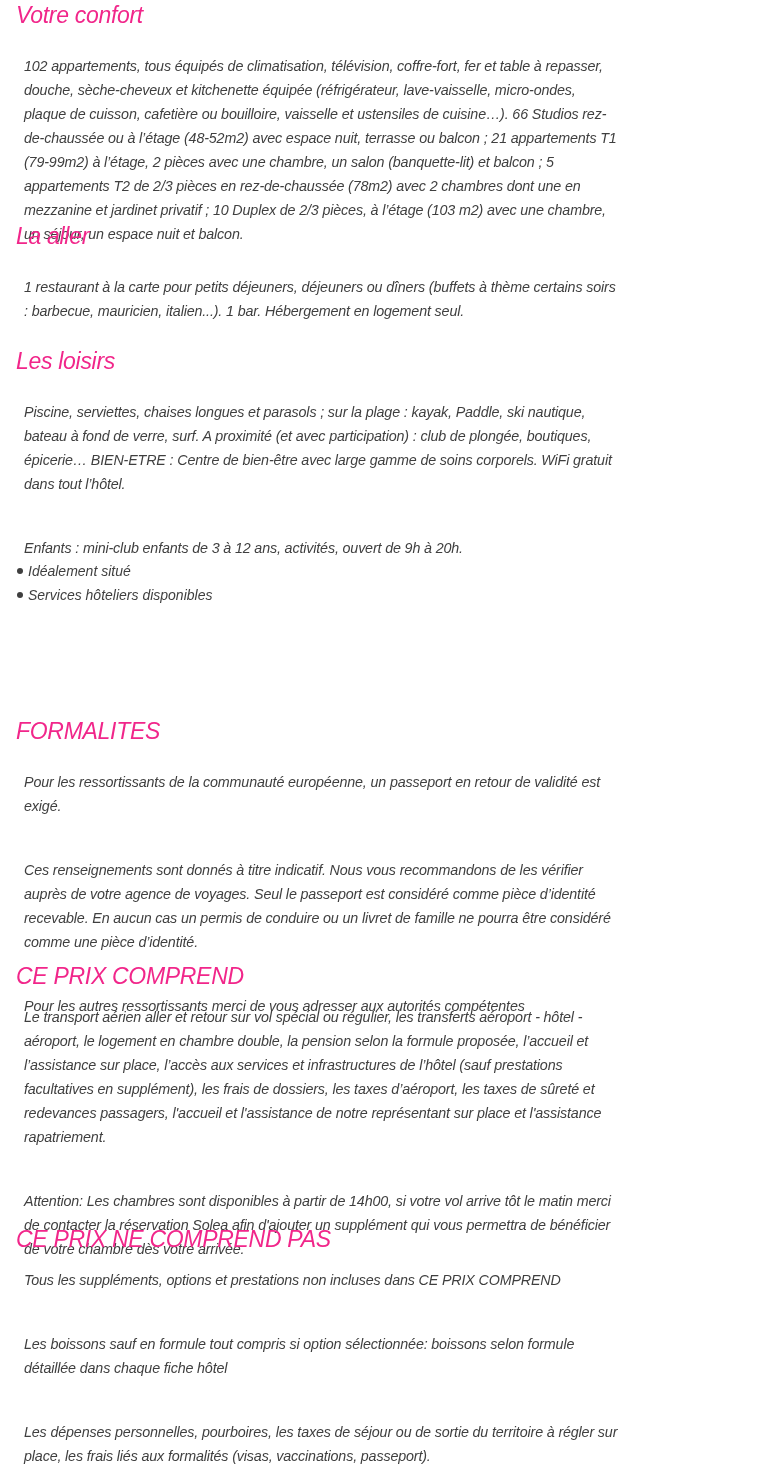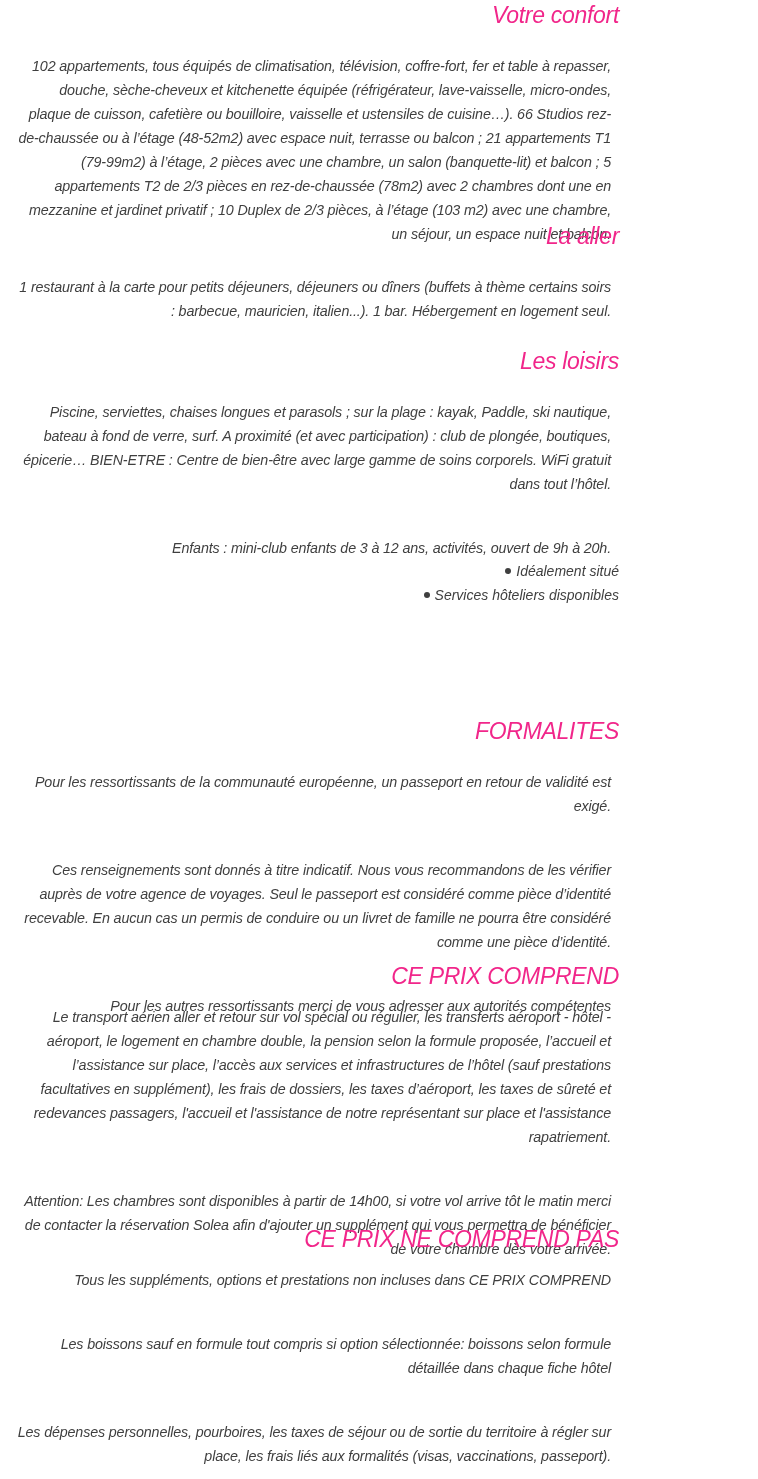--- a/index.html
+++ b/index.html
@@ -13,23 +13,22 @@
       overflow: hidden;
       font-family: "Liberation Sans", sans-serif;
       color: #3f3f3f;
     }
     .page {
       position: relative;
       width: 758px;
     }
     .section {
       position: absolute;
-      left: 8px;
+      left: 16px;
       width: 611px;
-      text-align: right;
     }
     h2.sec-title {
       margin: 0;
       font-family: "Liberation Sans", sans-serif;
       font-style: italic;
       font-weight: normal;
       font-size: 23px;
       line-height: 30px;
       color: #f1268a;
       letter-spacing: -0.3px;

